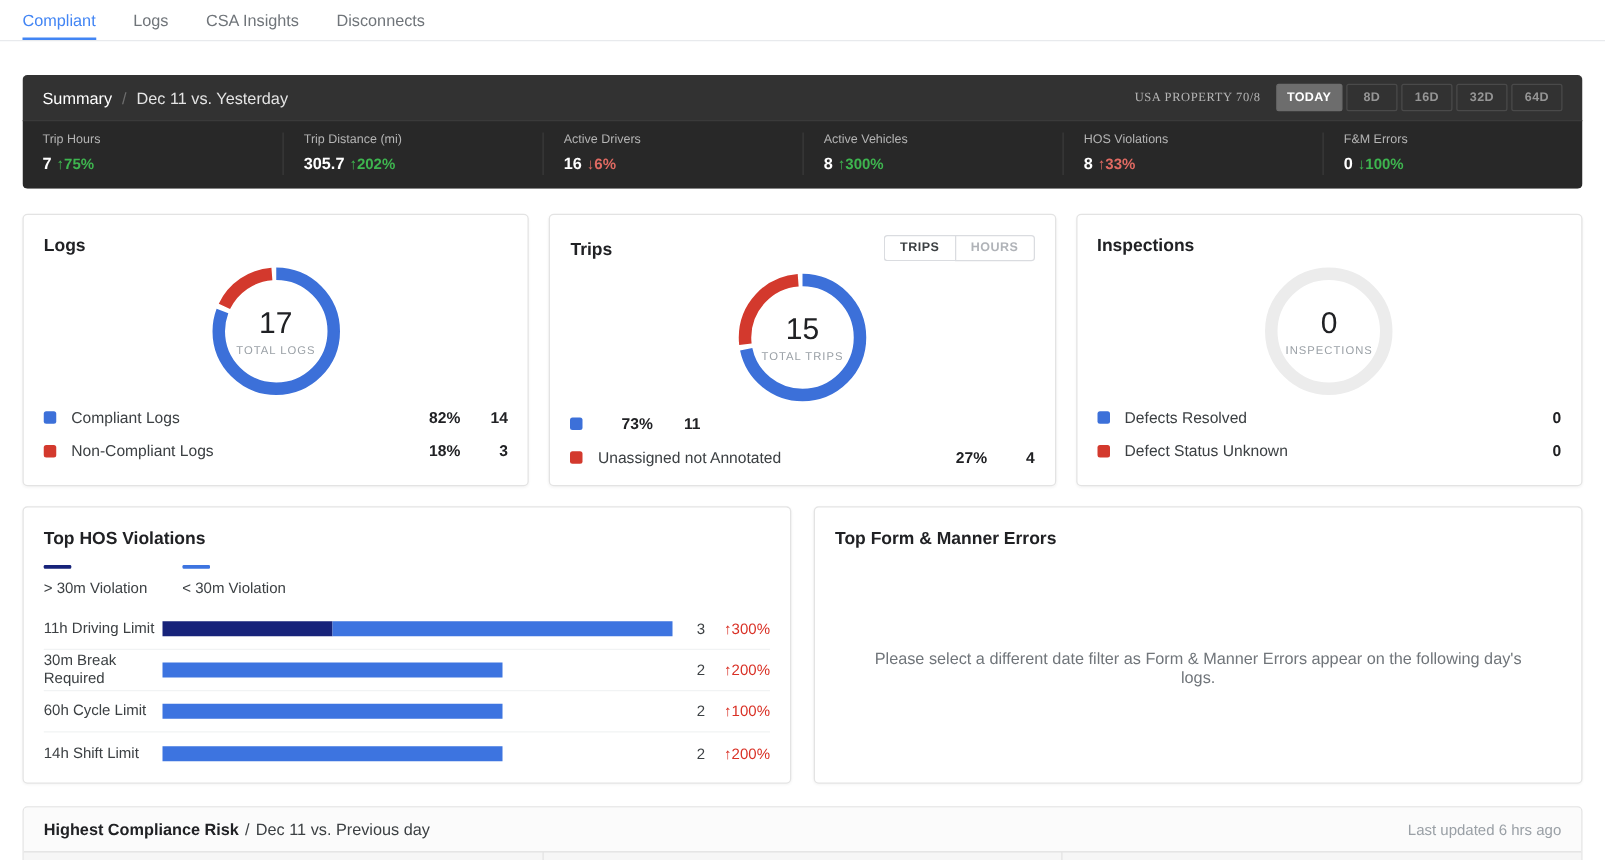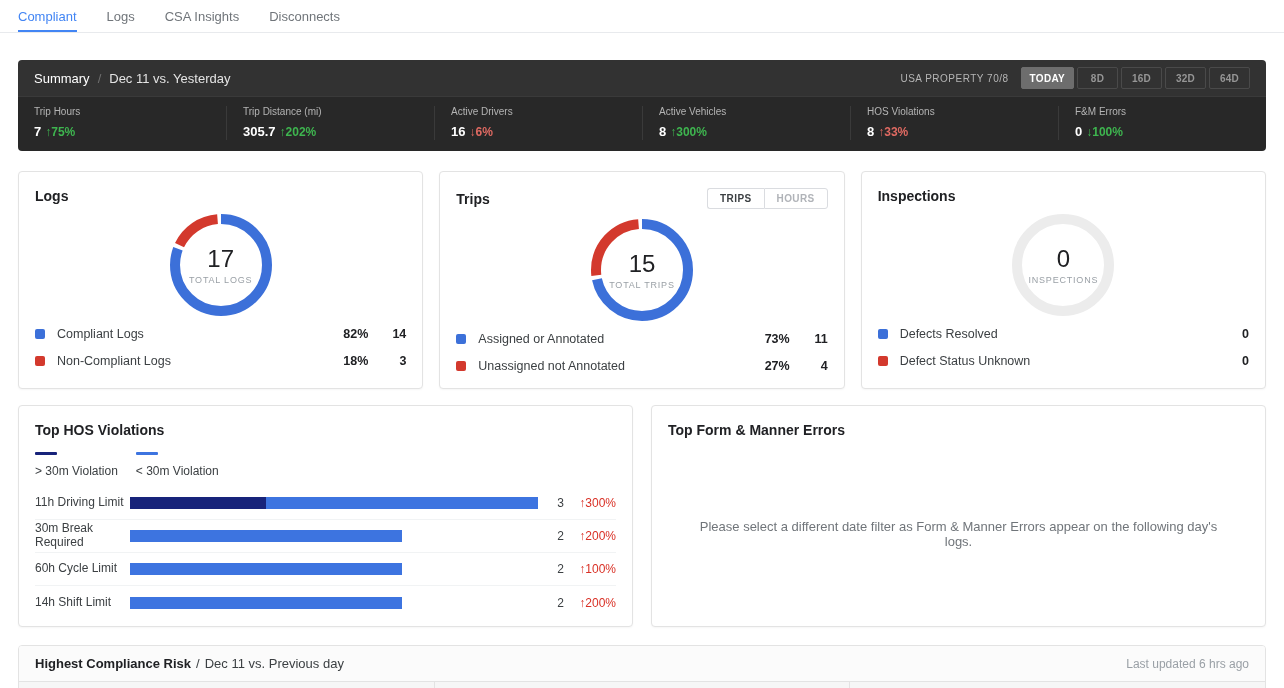--- a/index.html
+++ b/index.html
@@ -15,21 +15,21 @@
   .tab{ font-size:13px; color:#70757a; display:flex; align-items:center; border-bottom:2px solid transparent; padding-top:2px; cursor:pointer; }
   .tab.active{ color:#4285f4; border-bottom-color:#4285f4; }
 
   
   .summary-panel{ margin:27px 18px 0; border-radius:4px; overflow:hidden; }
   .summary-head{ background:#323232; height:36px; display:flex; align-items:center; padding:0 16px; }
   .s-title{ color:#fff; font-weight:normal; font-size:13px; }
   .s-sep{ color:#6f6f6f; margin:0 8px; font-size:13px; }
   .s-sub{ color:#e4e4e4; font-size:13px; }
   .s-right{ margin-left:auto; display:flex; align-items:center; }
-  .scope{ color:#b5b5b5; font-size:10px; letter-spacing:.5px; margin-right:12px; }
+  .scope{ color:#b5b5b5; font-size:10px; letter-spacing:.5px; margin-right:12px;font-family:Liberation Serif, serif; }
   .ranges{ display:flex; gap:3px; }
   .rbtn{ min-width:41px; height:22px; font-size:10px; font-weight:bold; letter-spacing:.3px;
          background:transparent; color:#969696; border:1px solid #4a4a4a; border-radius:2px;
          font-family:inherit; cursor:pointer; padding:0 8px; }
   .rbtn.active{ background:#6d6d6d; color:#fff; border-color:#6d6d6d; }
   .metrics{ background:#282828; border-top:1px solid #3a3a3a; display:grid; grid-template-columns:repeat(6,1fr); padding:9px 0 11px; }
   .m-cell{ padding:0 16px; border-left:1px solid #3a3a3a; }
   .m-cell:first-child{ border-left:none; }
   .m-label{ color:#b4b4b4; font-size:10px; margin-bottom:5px; }
   .m-val{ color:#fff; font-size:13px; font-weight:bold; }
@@ -56,21 +56,21 @@
   .legend{ margin-top:auto; }
   .lg-row{ display:flex; align-items:center; height:27px; font-size:12.5px; color:#3c4043; }
   .sw{ width:10px; height:10px; border-radius:2px; margin-right:12px; flex:0 0 auto; }
   .lg-name{ flex:1; }
   .lg-pct{ width:44px; text-align:right; font-weight:bold; color:#202124; }
   .lg-count{ width:38px; text-align:right; font-weight:bold; color:#202124; }
 
   
   .mid-row{ margin:16px 18px 0; display:grid; grid-template-columns:1fr 1fr; gap:18px; }
   .mid-row .card{ height:222px; display:flex; flex-direction:column; }
-  .hos-legend{ display:flex; gap:18px; margin-top:14px; }
+  .hos-legend{ display:flex; gap:28px; margin-top:14px; }
   .hos-lg-item .mark{ display:block; width:22px; height:3px; border-radius:1px; margin-bottom:6px; }
   .hos-lg-item .lab{ font-size:12px; color:#3c4043; }
   .hos-rows{ margin-top:8px; }
   .hos-row{ display:grid; grid-template-columns:95px 1fr 26px 52px; align-items:center; 
             min-height:33px; border-bottom:1px solid #f1f3f4; padding:2px 0; }
   .hos-row:last-child{ border-bottom:none; }
   .hos-label{ font-size:12px; color:#3c4043; line-height:1.15; }
   .hos-track{ height:12px; display:flex; }
   .seg{ height:12px; display:block; }
   .seg.dark{ background:var(--navy); }
@@ -193,21 +193,20 @@
               <circle cx="55" cy="55" r="46" fill="none" stroke="#d3392d" stroke-width="10" stroke-dasharray="74.04 214.99" stroke-dashoffset="-210.99" transform="rotate(-90 55 55)"></circle>
             </svg></div>
         <div class="donut-center">
           <span class="dc-val">15</span>
           <span class="dc-lab">TOTAL TRIPS</span>
         </div>
       </div>
       <div class="legend">
           <div class="lg-row">
             <span class="sw" style="background: rgb(60, 112, 217);"></span>
-            <span class="lg-name">Assigned or Annotated</span>
             <span class="lg-pct">73%</span>
             <span class="lg-count">11</span>
           </div>
           <div class="lg-row">
             <span class="sw" style="background: rgb(211, 57, 45);"></span>
             <span class="lg-name">Unassigned not Annotated</span>
             <span class="lg-pct">27%</span>
             <span class="lg-count">4</span>
           </div>
         </div>

